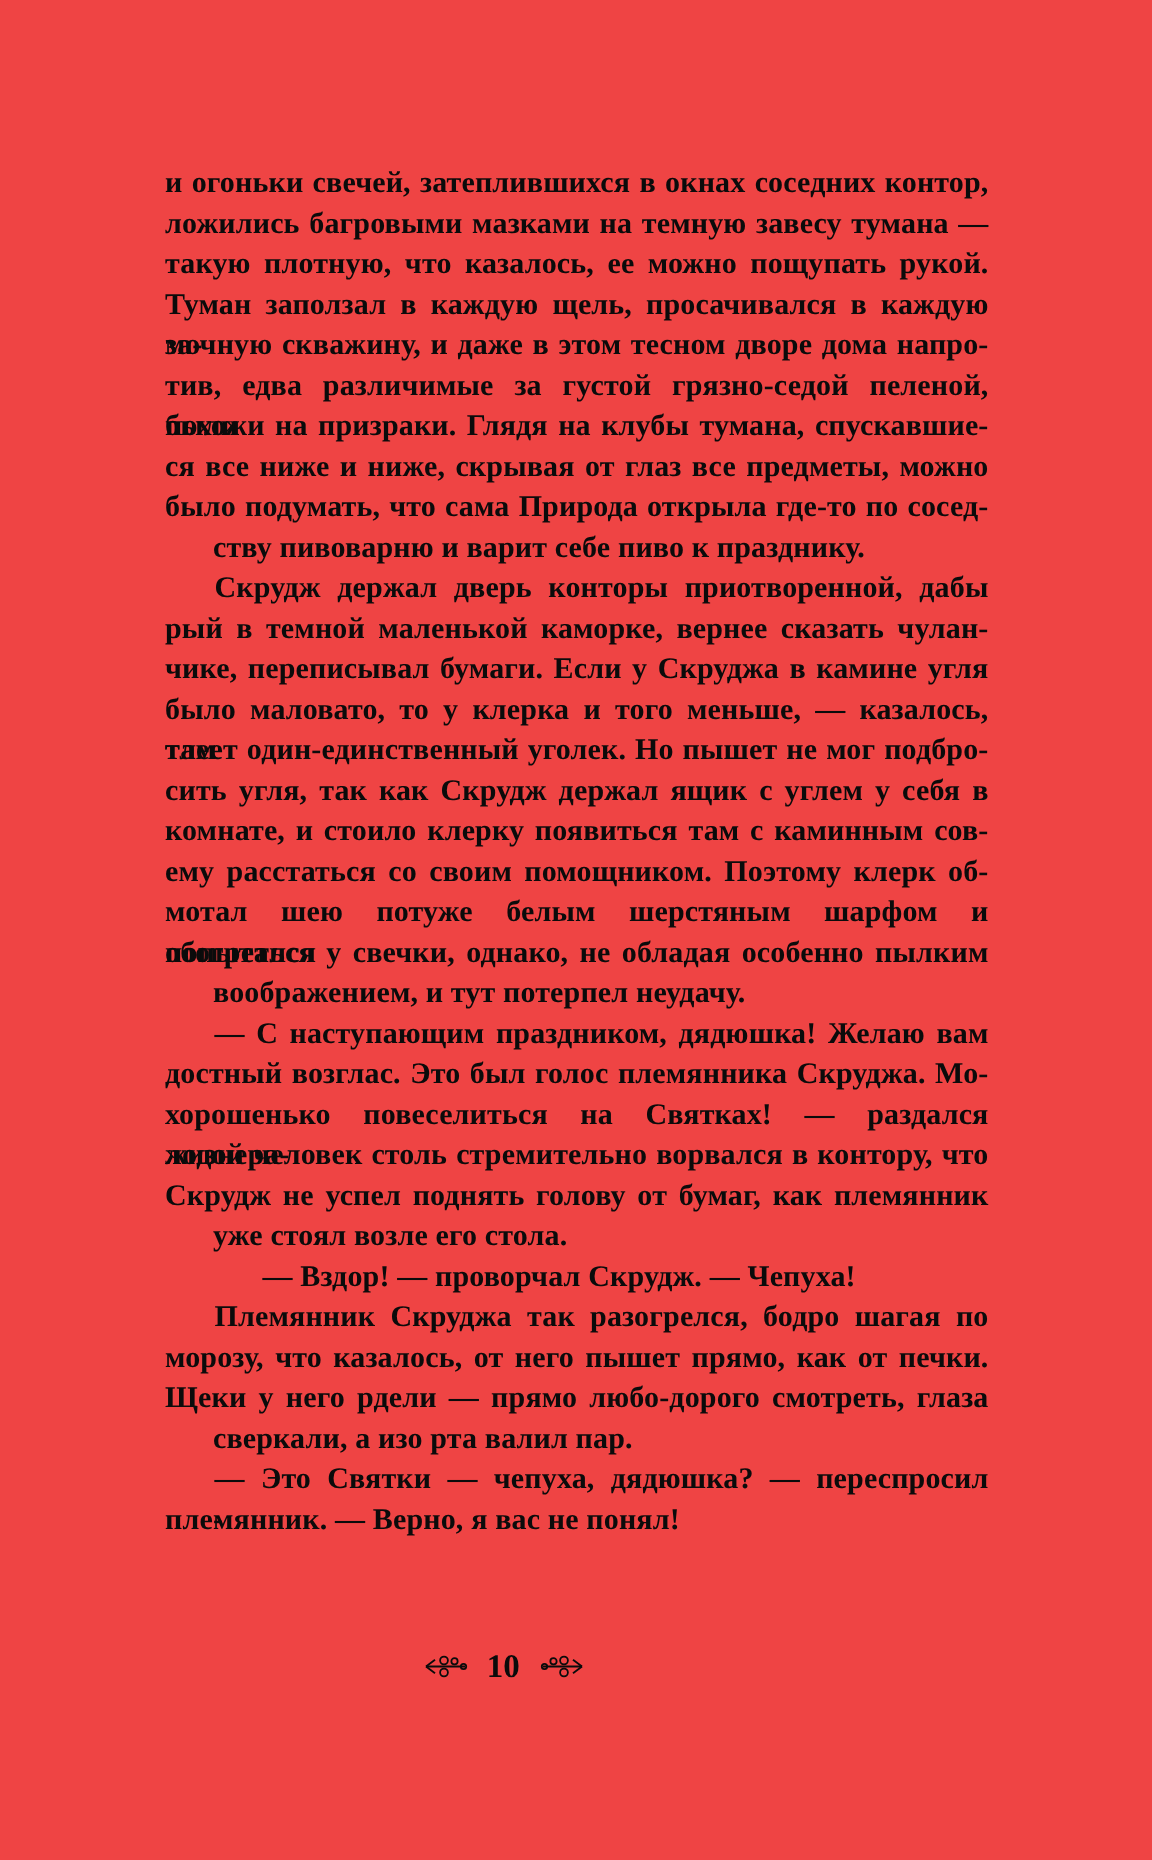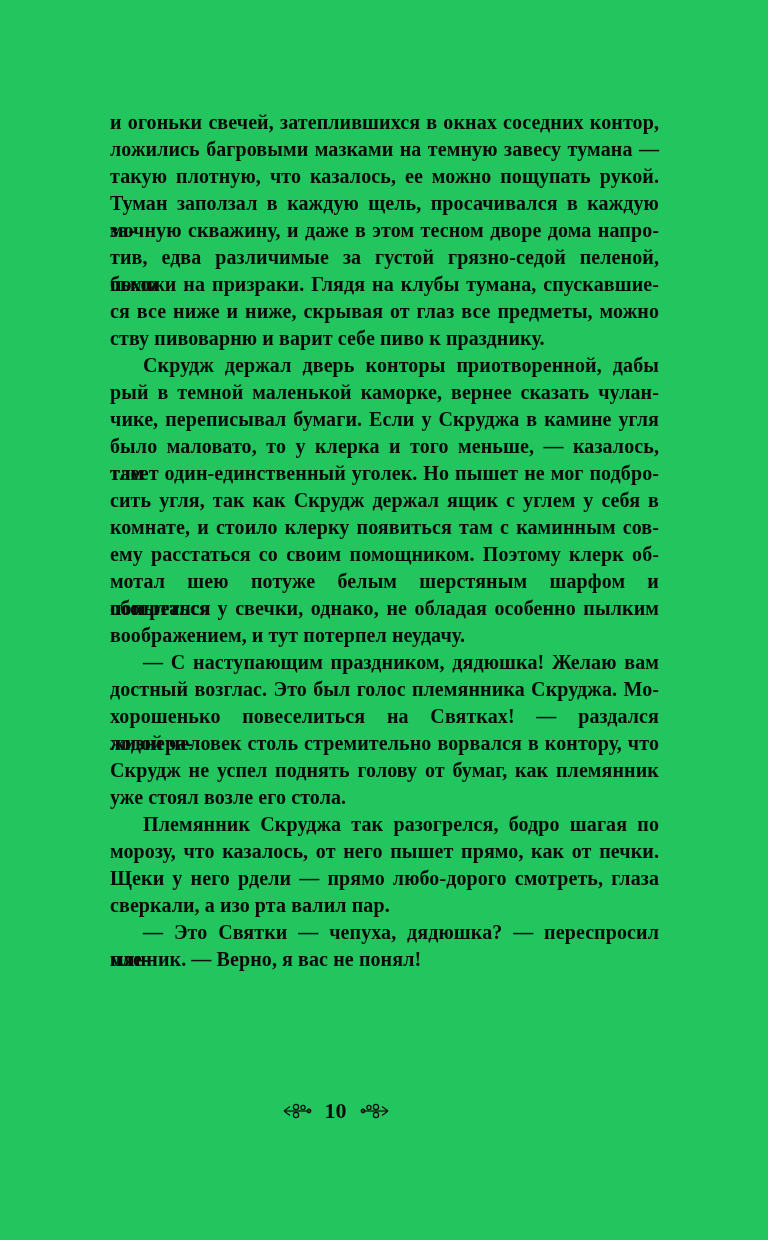--- a/index.html
+++ b/index.html
@@ -4,21 +4,21 @@
 <style>
   html, body {
     margin: 0;
     padding: 0;
     background: #ffffff;
   }
   .page {
     position: relative;
     width: 768px;
     height: 1240px;
-    background: #22c55e;
+    background: #ef4444;
     color: #0b0b0b;
     font-family: "Liberation Serif", "DejaVu Serif", serif;
     overflow: hidden;
   }
   .text-block {
     position: absolute;
     left: 110px;
     top: 109px;
     width: 549px;
     font-size: 20px;
@@ -27,20 +27,21 @@
     letter-spacing: 0.1px;
   }
   .line {
     text-align: justify;
     text-align-last: justify;
     white-space: normal;
     height: 27px;
   }
   .line.last {
     text-align-last: left;
+    margin-left: 32px;
   }
   .line.indent {
     text-indent: 33px;
   }
   .footer {
     position: absolute;
     left: 0;
     top: 1098px;
     width: 671px;
     display: flex;
@@ -67,38 +68,40 @@
 
   <div class="text-block">
       <div class="line">и огоньки свечей, затеплившихся в окнах соседних контор,</div>
       <div class="line">ложились багровыми мазками на темную завесу тумана —</div>
       <div class="line">такую плотную, что казалось, ее можно пощупать рукой.</div>
       <div class="line">Туман заползал в каждую щель, просачивался в каждую за-</div>
       <div class="line">мочную скважину, и даже в этом тесном дворе дома напро-</div>
       <div class="line">тив, едва различимые за густой грязно-седой пеленой, были</div>
       <div class="line">похожи на призраки. Глядя на клубы тумана, спускавшие-</div>
       <div class="line">ся все ниже и ниже, скрывая от глаз все предметы, можно</div>
+      <div class="line">было подумать, что сама Природа открыла где-то по сосед-</div>
       <div class="line last">ству пивоварню и варит себе пиво к празднику.</div>
       <div class="line indent">Скрудж держал дверь конторы приотворенной, дабы</div>
       <div class="line">рый в темной маленькой каморке, вернее сказать чулан-</div>
       <div class="line">чике, переписывал бумаги. Если у Скруджа в камине угля</div>
       <div class="line">было маловато, то у клерка и того меньше, — казалось, там</div>
       <div class="line">тлеет один-единственный уголек. Но пышет не мог подбро-</div>
       <div class="line">сить угля, так как Скрудж держал ящик с углем у себя в</div>
       <div class="line">комнате, и стоило клерку появиться там с каминным сов-</div>
       <div class="line">ему расстаться со своим помощником. Поэтому клерк об-</div>
       <div class="line">мотал шею потуже белым шерстяным шарфом и попытался</div>
       <div class="line">обогреться у свечки, однако, не обладая особенно пылким</div>
       <div class="line last">воображением, и тут потерпел неудачу.</div>
       <div class="line indent">— С наступающим праздником, дядюшка! Желаю вам</div>
       <div class="line">достный возглас. Это был голос племянника Скруджа. Мо-</div>
       <div class="line">хорошенько повеселиться на Святках! — раздался жизнера-</div>
       <div class="line">лодой человек столь стремительно ворвался в контору, что</div>
       <div class="line">Скрудж не успел поднять голову от бумаг, как племянник</div>
       <div class="line last">уже стоял возле его стола.</div>
+      <div class="line last indent">— Вздор! — проворчал Скрудж. — Чепуха!</div>
       <div class="line indent">Племянник Скруджа так разогрелся, бодро шагая по</div>
       <div class="line">морозу, что казалось, от него пышет прямо, как от печки.</div>
       <div class="line">Щеки у него рдели — прямо любо-дорого смотреть, глаза</div>
       <div class="line last">сверкали, а изо рта валил пар.</div>
       <div class="line indent">— Это Святки — чепуха, дядюшка? — переспросил пле-</div>
       <div class="line last">мянник. — Верно, я вас не понял!</div>
     </div>
 
   <div class="footer">
     <svg class="fleuron left" width="30" height="16" viewBox="0 0 30 16" aria-hidden="true">

